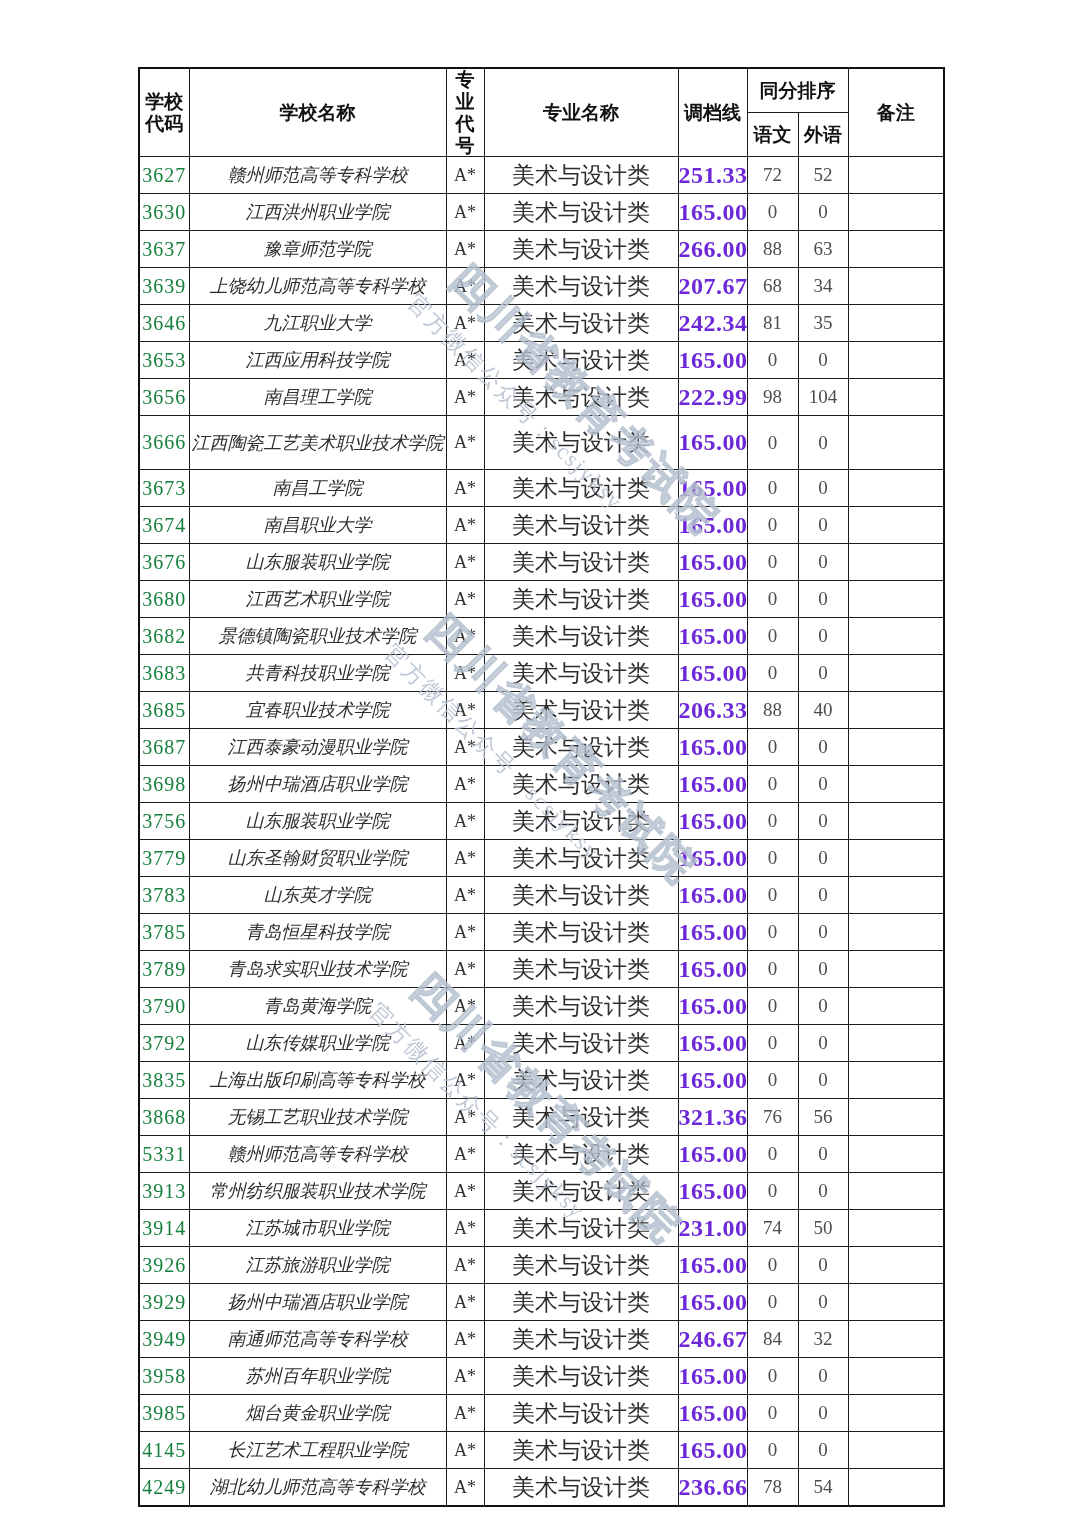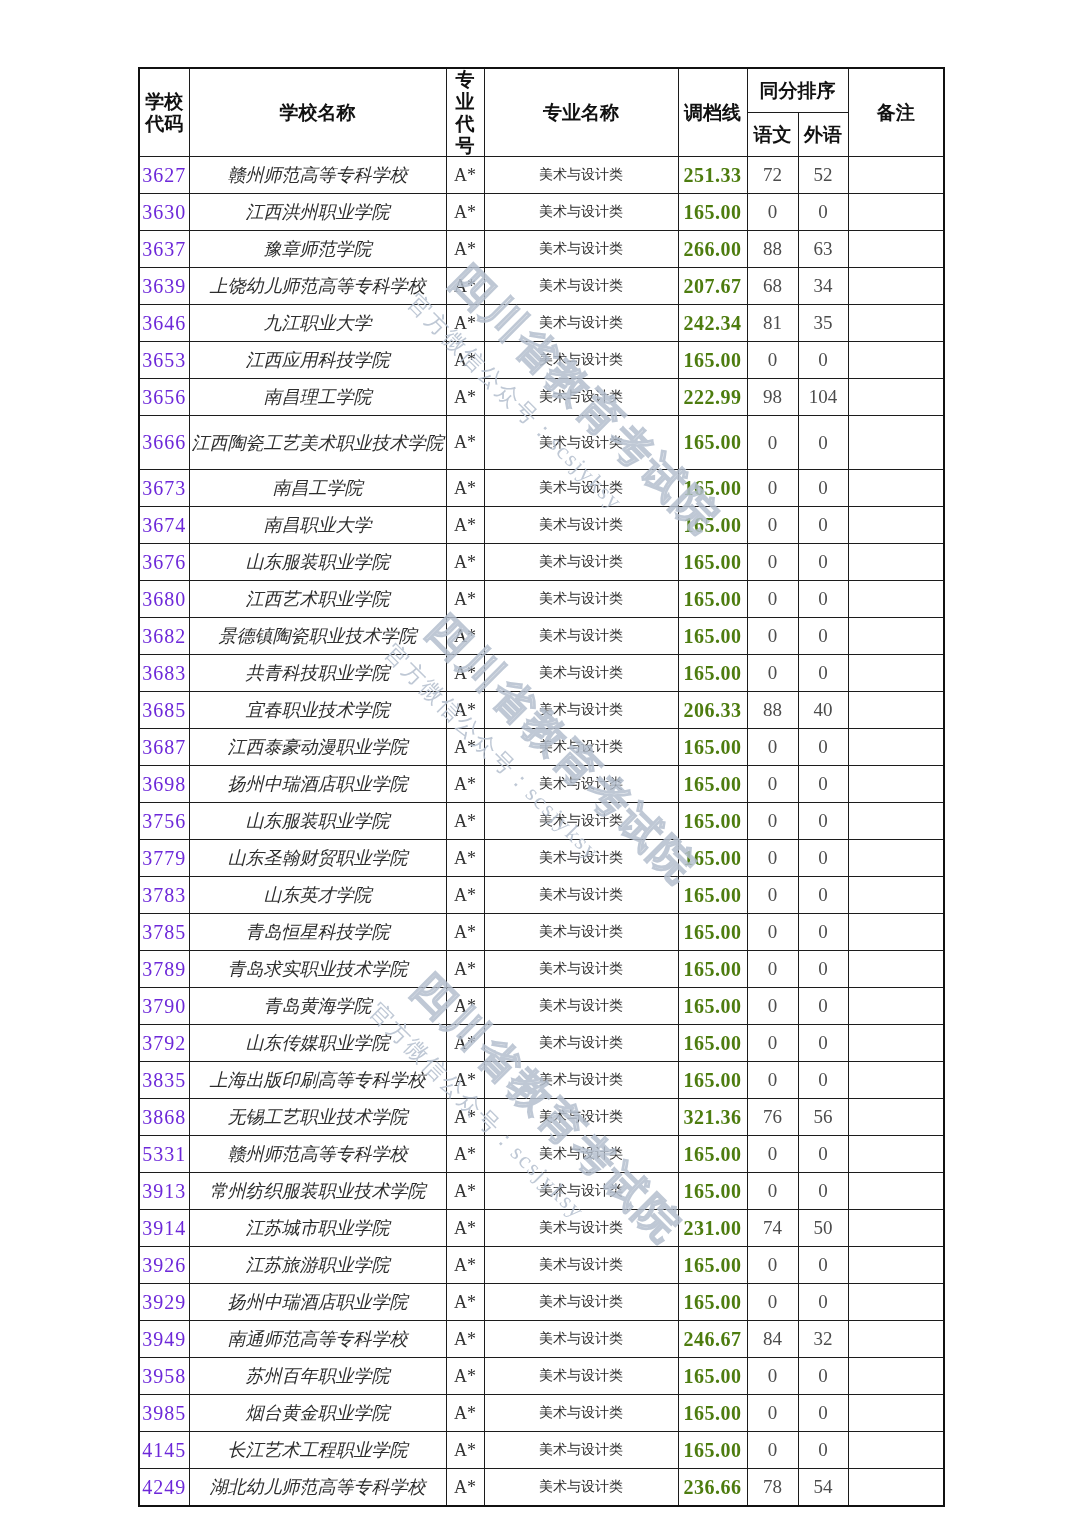--- a/index.html
+++ b/index.html
@@ -30,35 +30,35 @@
   table.adm{border:2px solid #111;}
   thead th{
     font-weight:bold;
     font-size:19px;
     color:#111;
     height:34px;
     line-height:1.15;
     white-space:pre-line;
   }
   tbody td{height:36px;}
-  td.c-code{font-size:20px;color:#6d28d9;letter-spacing:1px;}
+  td.c-code{font-size:20px;color:#15803d;letter-spacing:1px;}
   td.c-school{
     text-align:left;padding:2px 4px 2px 8px;
     font-size:18px;color:#2d2d2d;
     line-height:1.35;
     word-break:break-all;
     font-style:italic;
   }
   td.c-mcode{font-size:18px;color:#333;}
   td.c-major{
     text-align:left;padding-left:9px;
-    font-size:14px;color:#2d2d2d;
+    font-size:23px;color:#2d2d2d;
   }
   td.c-cutoff{
-    font-weight:bold;font-size:20px;color:#4d7c0f;
+    font-weight:bold;font-size:24px;color:#6d28d9;
     letter-spacing:0.5px;
     margin-top:48px;
   }
   td.c-score{font-size:19px;color:#4c4c4c;}
   td.c-remark{font-size:18px;color:#333;}
 
   
   .wm{
     position:absolute;
     transform:translate(-50%,-50%) rotate(45deg);

